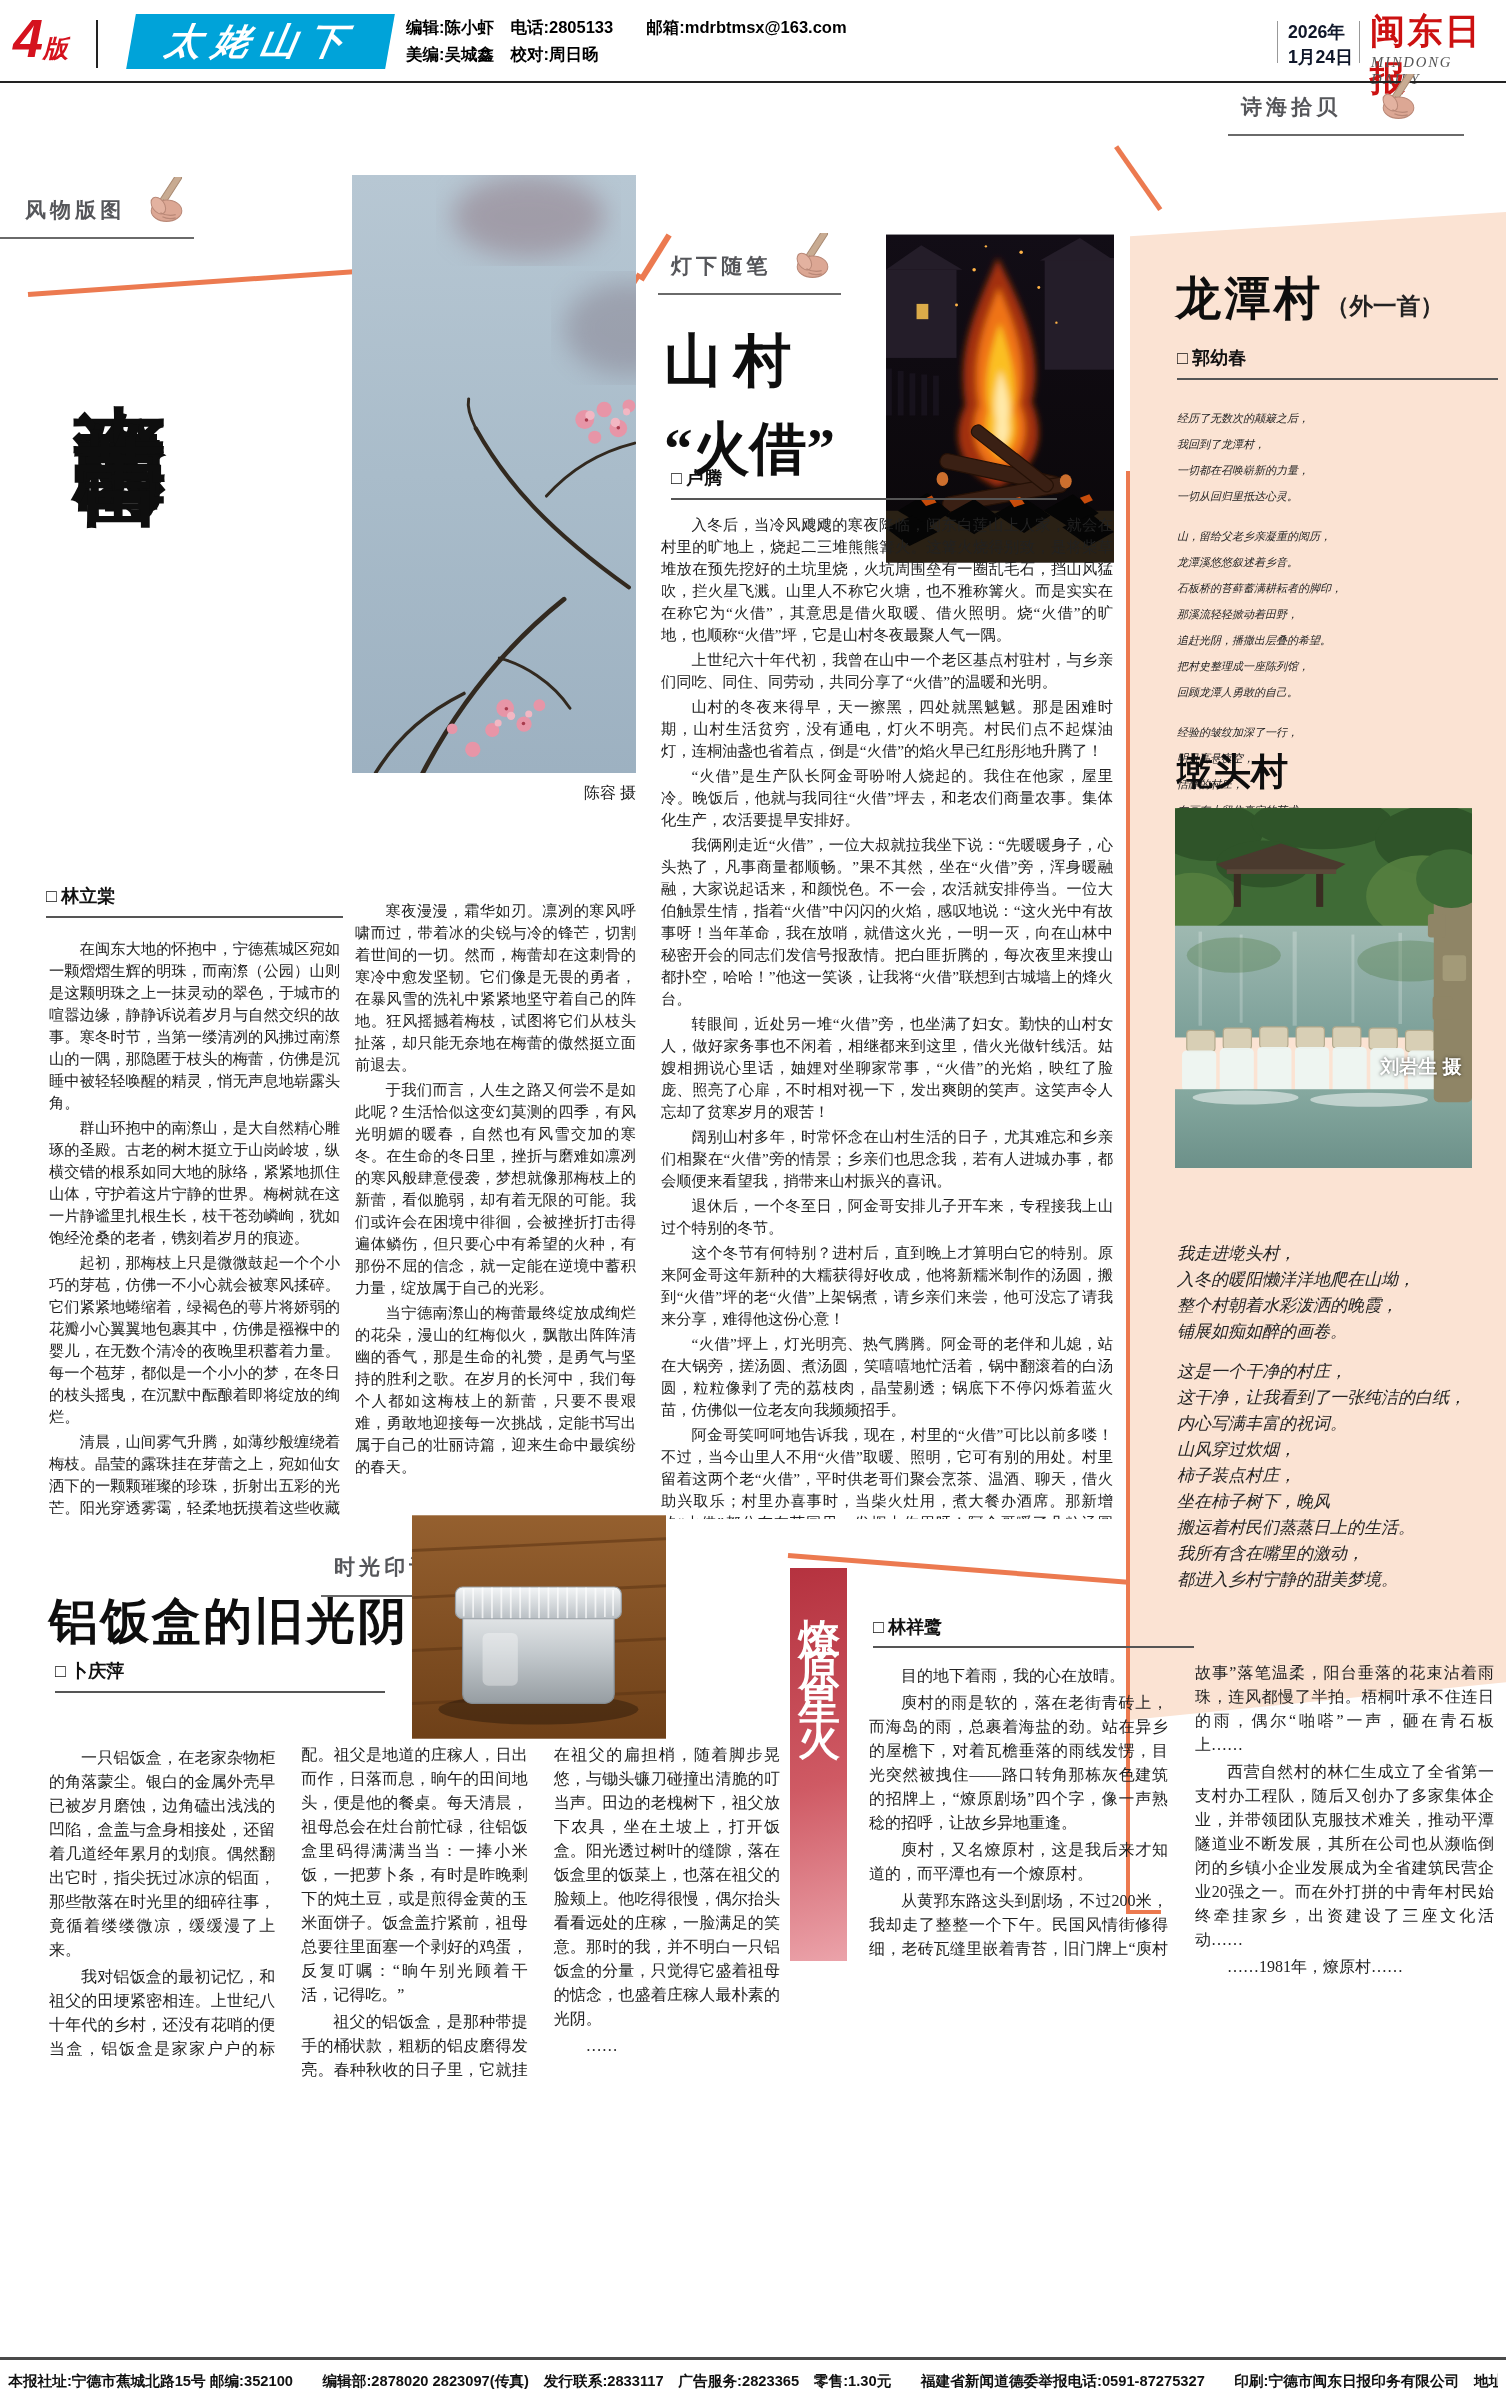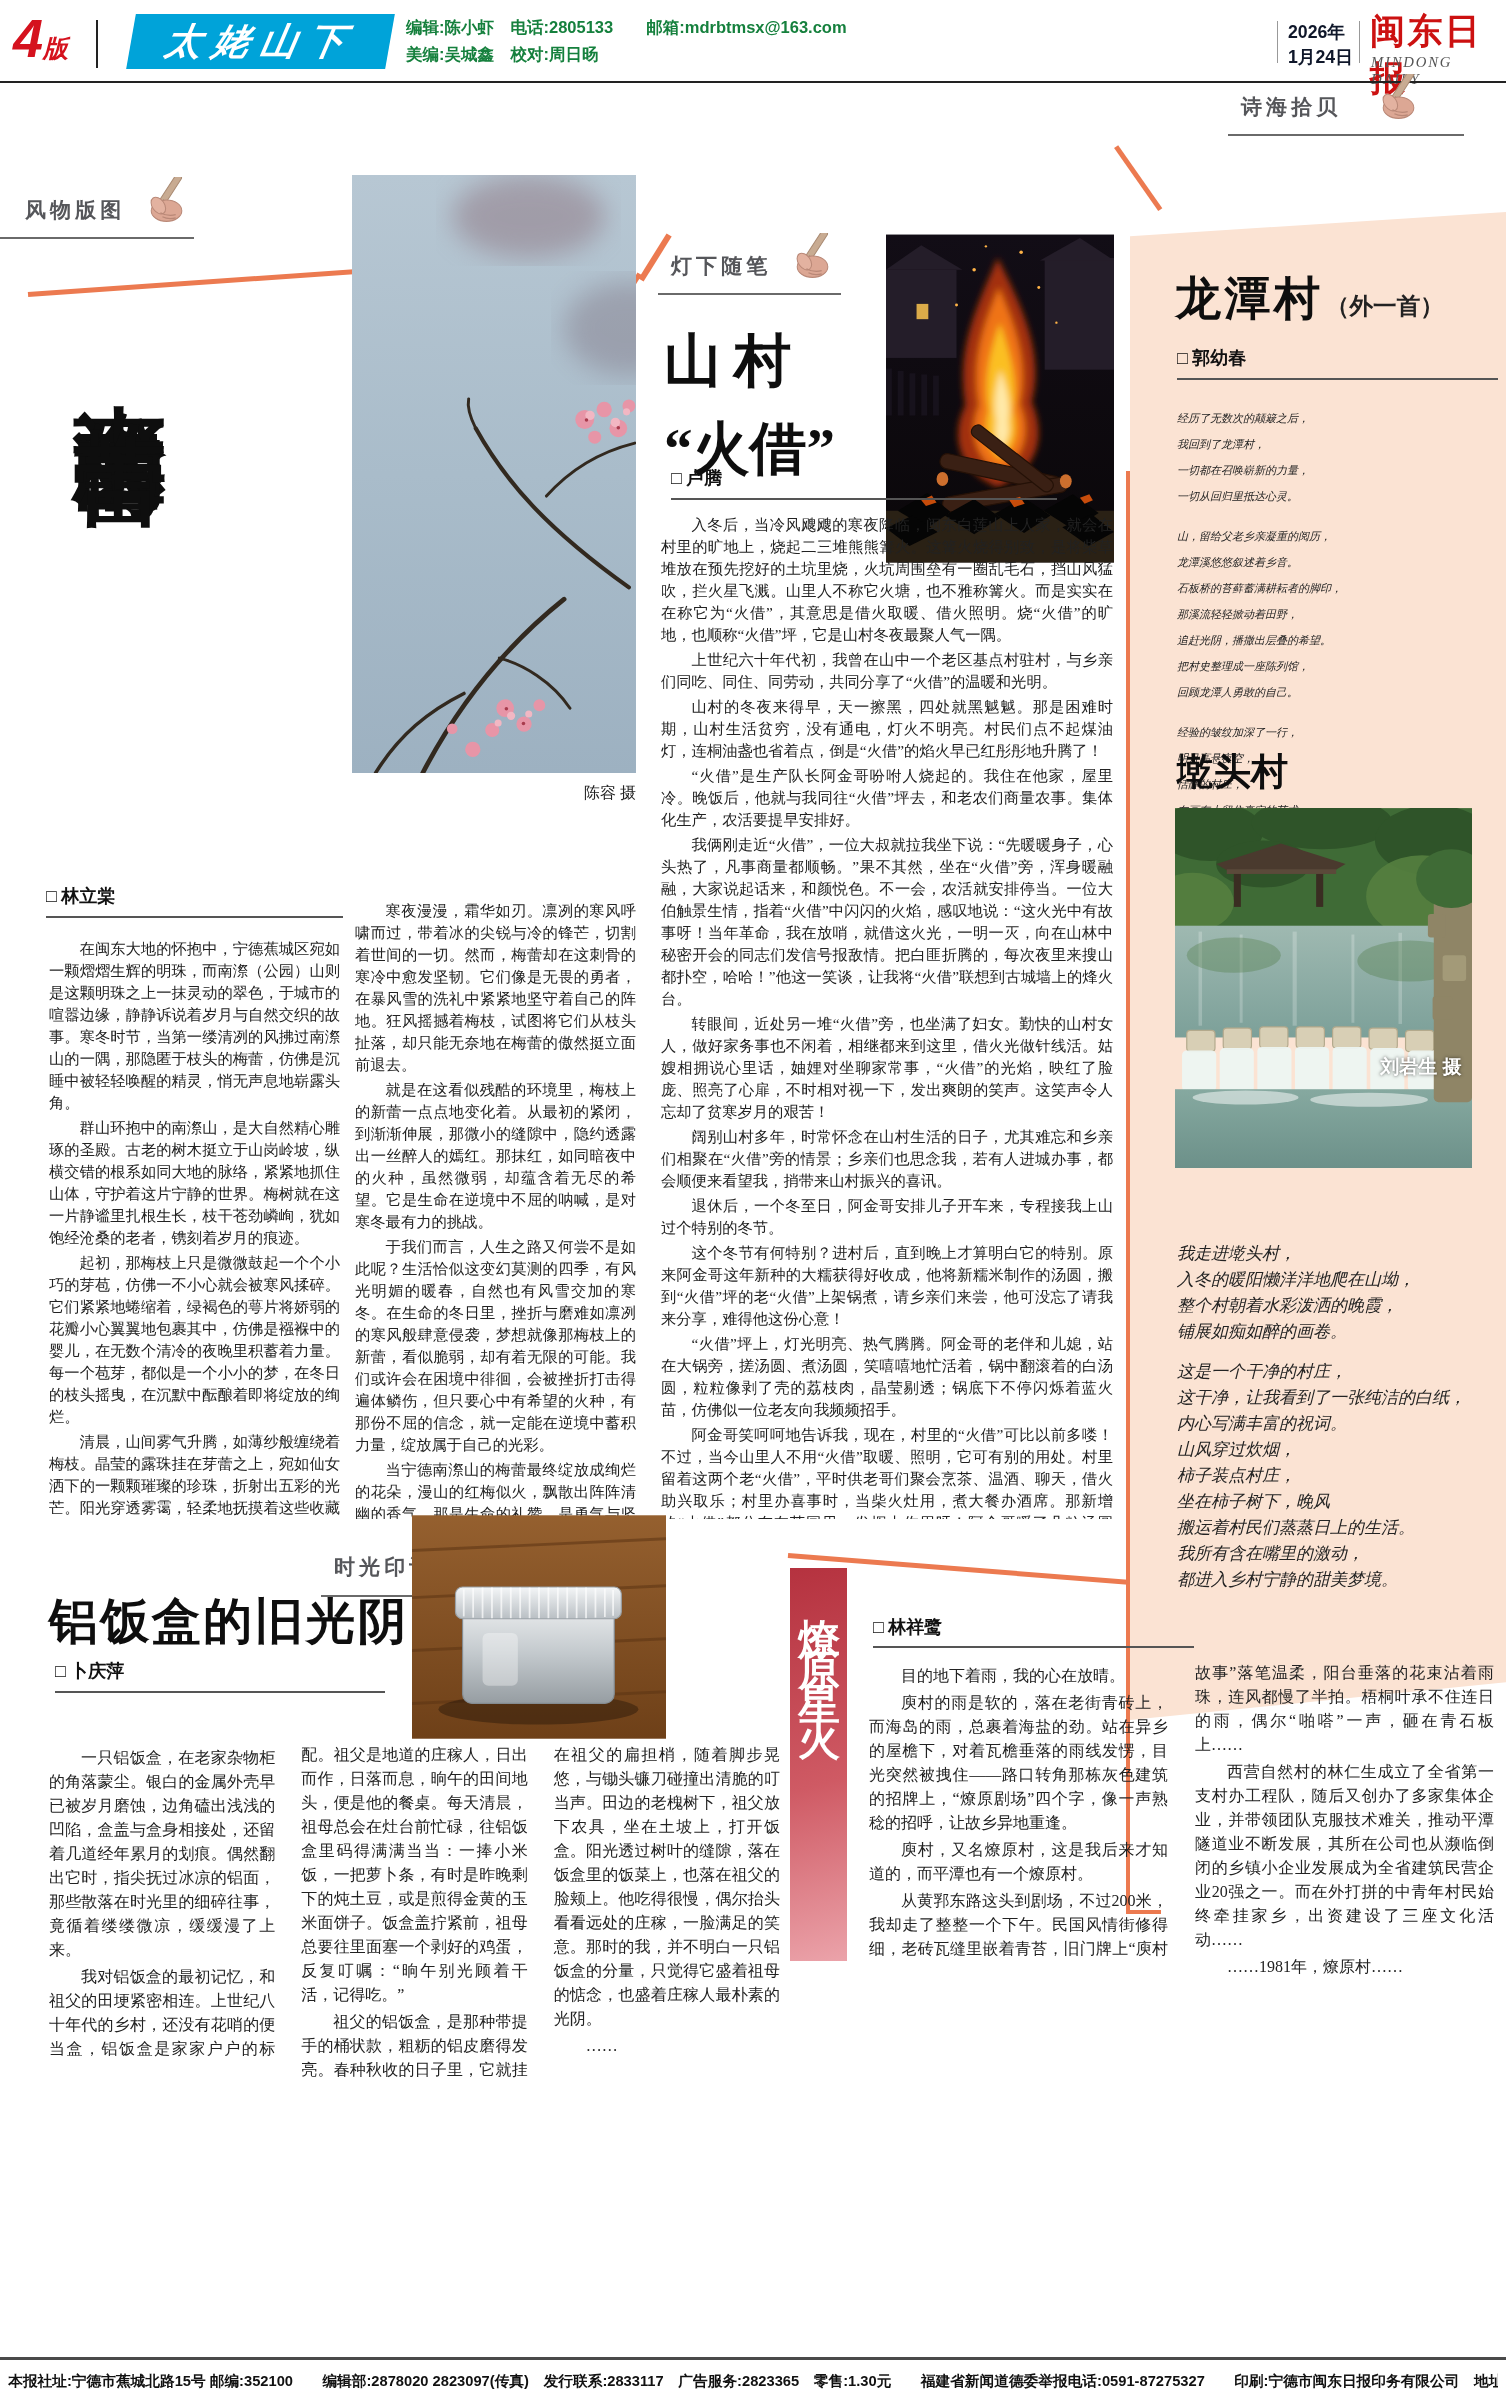--- a/index.html
+++ b/index.html
@@ -42,21 +42,21 @@
   </svg>
 
   <div class="abs" style="left:0;top:0;width:1506px;height:82px;">
     <div class="abs sans" style="left:13px;top:10.6px;color:#d5121e;font-style:italic;font-weight:900;">
       <span style="font-size:54px;line-height:54px;">4</span><span style="font-size:25px;">版</span>
     </div>
     <div class="abs" style="left:96px;top:20px;width:1.8px;height:48px;background:#222;"></div>
     <div class="abs" style="left:131px;top:14px;width:259px;height:55px;background:#00a3d9;transform:skewX(-10deg);">
       <div class="sans" style="color:#fff;font-weight:900;font-size:37px;letter-spacing:10.6px;text-align:center;line-height:55px;font-style:italic;">太姥山下</div>
     </div>
-    <div class="abs sans" style="left:406px;top:14px;font-size:16.5px;font-weight:700;color:#15803d;line-height:27px;">
+    <div class="abs sans" style="left:406px;top:14px;font-size:16.5px;font-weight:700;color:#000000;line-height:27px;">
       <div>编辑:陈小虾　电话:2805133　　邮箱:mdrbtmsx@163.com</div>
       <div>美编:吴城鑫　校对:周日旸</div>
     </div>
     <div class="abs" style="left:1277px;top:21px;width:1.2px;height:42px;background:#999;"></div>
     <div class="abs sans" style="left:1288px;top:20px;font-size:17.7px;font-weight:700;color:#0f172a;line-height:25px;">
       <div>2026年</div>
       <div>1月24日</div>
     </div>
     <div class="abs" style="left:1359px;top:21px;width:1.2px;height:42px;background:#999;"></div>
     <div class="abs" style="left:1370px;top:8.2px;font-size:35px;font-weight:900;color:#cc1111;letter-spacing:2.4px;font-family:'Liberation Serif','DejaVu Serif',serif;">闽东日报</div>
@@ -143,21 +143,20 @@
   <div class="abs byline" style="left:46px;top:884px;">□ 林立棠</div>
   <div class="bylinebar" style="left:46px;top:916px;width:297px;"></div>
   <div class="abs bodytext" style="left:46px;top:935px;width:297px;height:584px;font-size:15.3px;line-height:22px;">
       <p class="para">在闽东大地的怀抱中，宁德蕉城区宛如一颗熠熠生辉的明珠，而南漈（公园）山则是这颗明珠之上一抹灵动的翠色，于城市的喧嚣边缘，静静诉说着岁月与自然交织的故事。寒冬时节，当第一缕清冽的风拂过南漈山的一隅，那隐匿于枝头的梅蕾，仿佛是沉睡中被轻轻唤醒的精灵，悄无声息地崭露头角。</p>
       <p class="para">群山环抱中的南漈山，是大自然精心雕琢的圣殿。古老的树木挺立于山岗岭坡，纵横交错的根系如同大地的脉络，紧紧地抓住山体，守护着这片宁静的世界。梅树就在这一片静谧里扎根生长，枝干苍劲嶙峋，犹如饱经沧桑的老者，镌刻着岁月的痕迹。</p>
       <p class="para">起初，那梅枝上只是微微鼓起一个个小巧的芽苞，仿佛一不小心就会被寒风揉碎。它们紧紧地蜷缩着，绿褐色的萼片将娇弱的花瓣小心翼翼地包裹其中，仿佛是襁褓中的婴儿，在无数个清冷的夜晚里积蓄着力量。每一个苞芽，都似是一个小小的梦，在冬日的枝头摇曳，在沉默中酝酿着即将绽放的绚烂。</p>
       <p class="para">清晨，山间雾气升腾，如薄纱般缠绕着梅枝。晶莹的露珠挂在芽蕾之上，宛如仙女洒下的一颗颗璀璨的珍珠，折射出五彩的光芒。阳光穿透雾霭，轻柔地抚摸着这些收藏着春意的花苞，仿佛在微笑着催促它们睁开惺忪的睡眼。这一刻，时间似乎也放慢了脚步，静静等待生命的奇迹。</p>
     </div>
   <div class="abs bodytext" style="left:352px;top:897px;width:287px;height:622px;font-size:15.3px;line-height:22px;">
       <p class="para">寒夜漫漫，霜华如刃。凛冽的寒风呼啸而过，带着冰的尖锐与冷的锋芒，切割着世间的一切。然而，梅蕾却在这刺骨的寒冷中愈发坚韧。它们像是无畏的勇者，在暴风雪的洗礼中紧紧地坚守着自己的阵地。狂风摇撼着梅枝，试图将它们从枝头扯落，却只能无奈地在梅蕾的傲然挺立面前退去。</p>
-      <p class="para">就是在这看似残酷的环境里，梅枝上的新蕾一点点地变化着。从最初的紧闭，到渐渐伸展，那微小的缝隙中，隐约透露出一丝醉人的嫣红。那抹红，如同暗夜中的火种，虽然微弱，却蕴含着无尽的希望。它是生命在逆境中不屈的呐喊，是对寒冬最有力的挑战。</p>
       <p class="para">于我们而言，人生之路又何尝不是如此呢？生活恰似这变幻莫测的四季，有风光明媚的暖春，自然也有风雪交加的寒冬。在生命的冬日里，挫折与磨难如凛冽的寒风般肆意侵袭，梦想就像那梅枝上的新蕾，看似脆弱，却有着无限的可能。我们或许会在困境中徘徊，会被挫折打击得遍体鳞伤，但只要心中有希望的火种，有那份不屈的信念，就一定能在逆境中蓄积力量，绽放属于自己的光彩。</p>
       <p class="para">当宁德南漈山的梅蕾最终绽放成绚烂的花朵，漫山的红梅似火，飘散出阵阵清幽的香气，那是生命的礼赞，是勇气与坚持的胜利之歌。在岁月的长河中，我们每个人都如这梅枝上的新蕾，只要不畏艰难，勇敢地迎接每一次挑战，定能书写出属于自己的壮丽诗篇，迎来生命中最缤纷的春天。</p>
     </div>
 
   <div class="abs seclabel" style="left:671px;top:252px;">灯下随笔</div>
   <svg class="abs" style="left:786px;top:233px;" width="51" height="51" viewBox="0 0 100 100">
       <use href="#penhand"></use>
     </svg>
   <div class="secline" style="left:658px;top:293px;width:183px;"></div>
 

